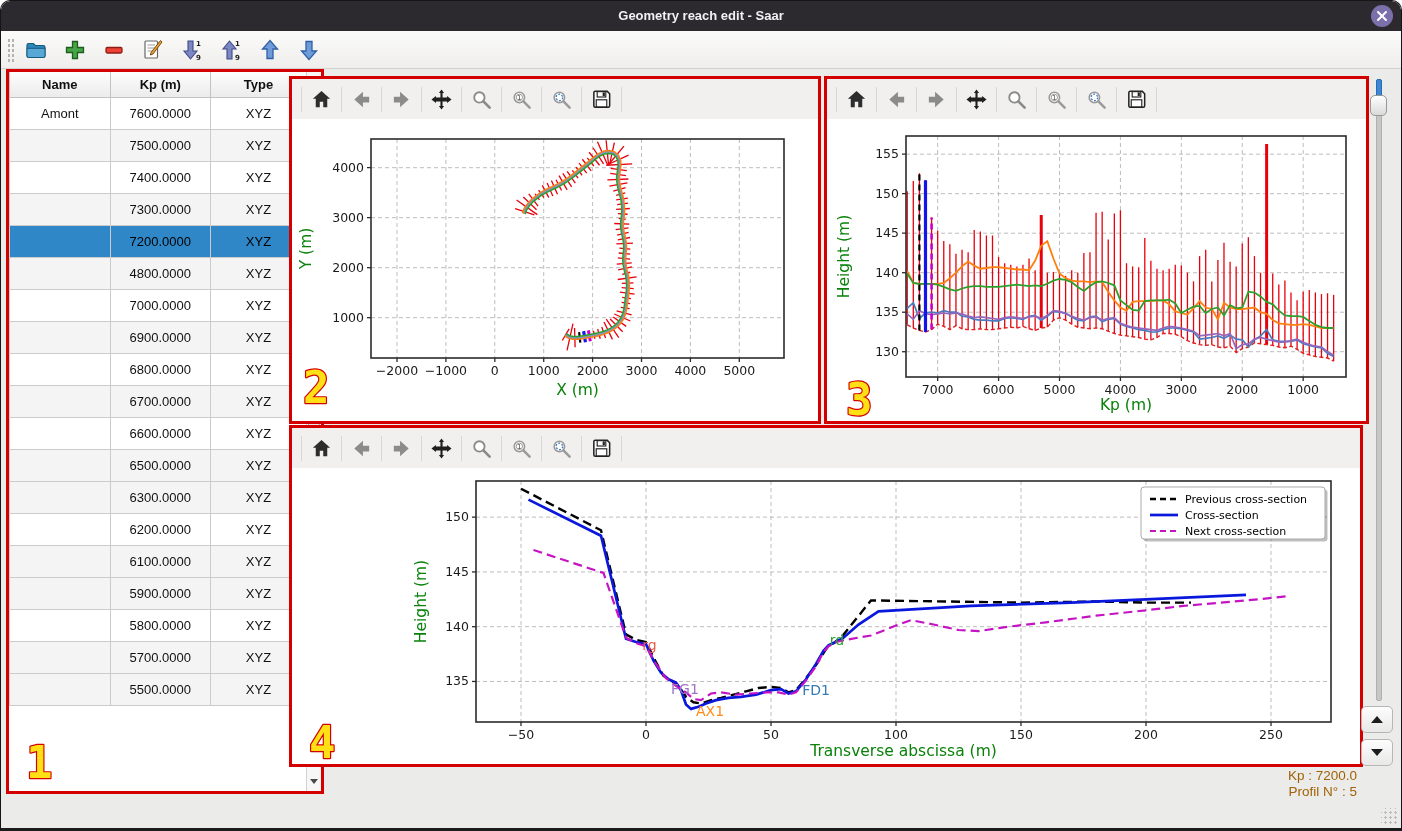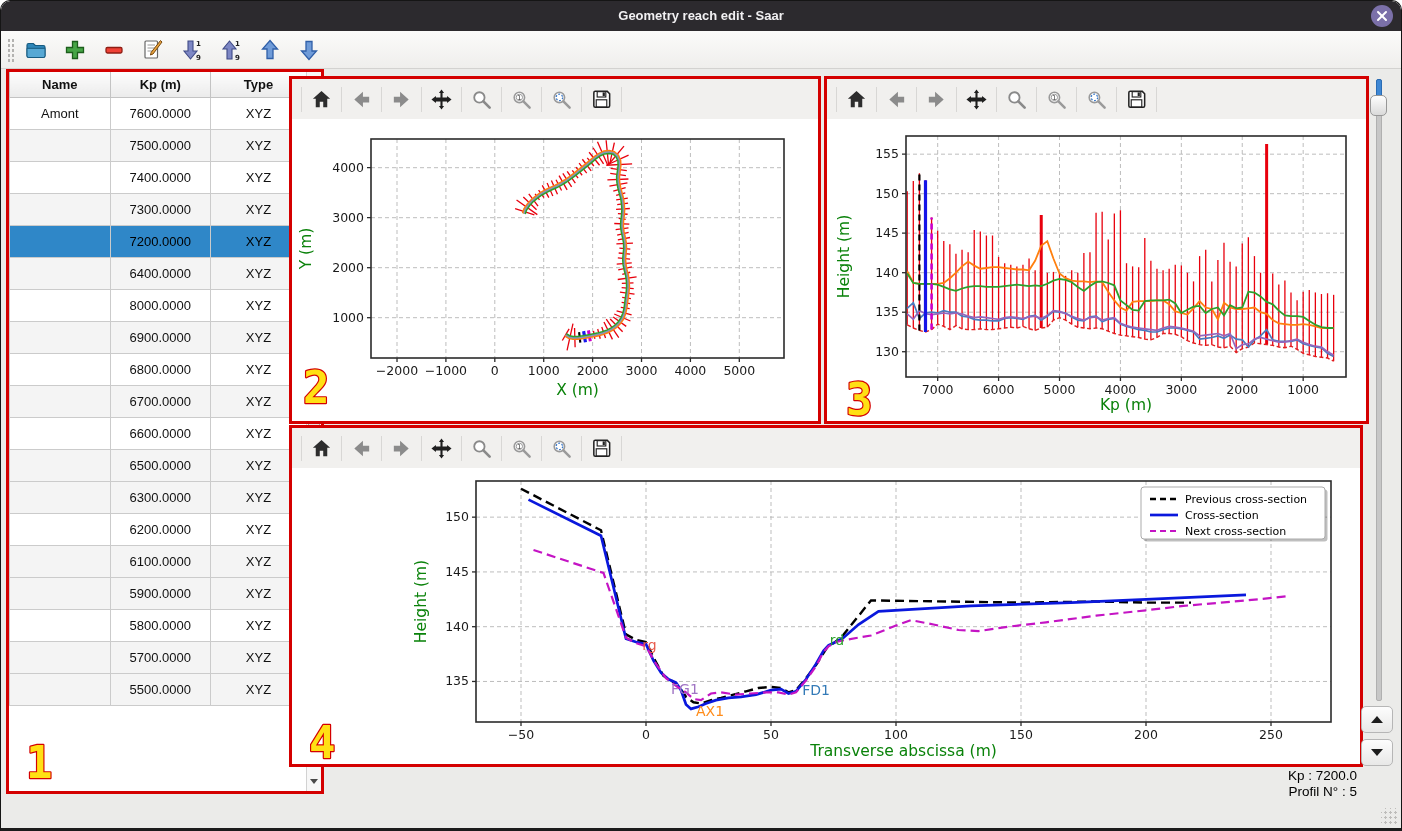--- a/index.html
+++ b/index.html
@@ -53,21 +53,21 @@
   .profile-slider .fill{position:absolute;left:6px;top:0;width:4px;height:17px;background:#3e87d4;
     border-radius:2px;border:1px solid #2a6cb4;}
   .profile-slider .handle{position:absolute;left:0px;top:16px;width:15px;height:19px;border-radius:5px;
     background:linear-gradient(#fefefe,#dadada);border:1px solid #979797;cursor:grab;}
   .nav-btn{position:absolute;left:1360px;width:32px;height:27px;border-radius:5px;background:linear-gradient(#fdfdfd,#e8e8e7);
     border:1px solid #b6b6b6;display:flex;align-items:center;justify-content:center;cursor:pointer;padding:0;}
   .nav-btn .tri-up{width:0;height:0;border-left:6px solid transparent;border-right:6px solid transparent;border-bottom:7px solid #1d1d1d;}
   .nav-btn .tri-down{width:0;height:0;border-left:6px solid transparent;border-right:6px solid transparent;border-top:7px solid #1d1d1d;}
   
   .status-box{position:absolute;left:1150px;top:699px;width:206px;text-align:right;font-size:13.5px;
-    color:#000000;line-height:15.5px;}
+    color:#a16207;line-height:15.5px;}
   .resize-grip{position:absolute;right:3px;bottom:3px;width:17px;height:17px;
     background-image:radial-gradient(#bdbcba 1px,transparent 1.3px);background-size:5px 5px;background-position:2px 2px;}
 </style>
 </head>
 <body>
 
 <svg style="position:absolute;width:0;height:0" aria-hidden="true">
   <defs>
     <symbol id="sym-folder" viewBox="0 0 24 24">
       <path d="M3 7.2q0-1.7 1.7-1.7h4.6l2 2h8q1.7 0 1.7 1.7v8.6q0 1.7-1.7 1.7H4.7q-1.7 0-1.7-1.7Z" fill="#2f86b8" stroke="#165a80" stroke-width="1.2"></path>
@@ -234,26 +234,26 @@
                 <td>7300.0000</td>
                 <td>XYZ</td>
               </tr>
               <tr class="selected">
                 <td></td>
                 <td>7200.0000</td>
                 <td>XYZ</td>
               </tr>
               <tr class="alt">
                 <td></td>
-                <td>6400.0000</td>
+                <td>4800.0000</td>
                 <td>XYZ</td>
               </tr>
               <tr>
                 <td></td>
-                <td>8000.0000</td>
+                <td>7000.0000</td>
                 <td>XYZ</td>
               </tr>
               <tr class="alt">
                 <td></td>
                 <td>6900.0000</td>
                 <td>XYZ</td>
               </tr>
               <tr>
                 <td></td>
                 <td>6800.0000</td>

